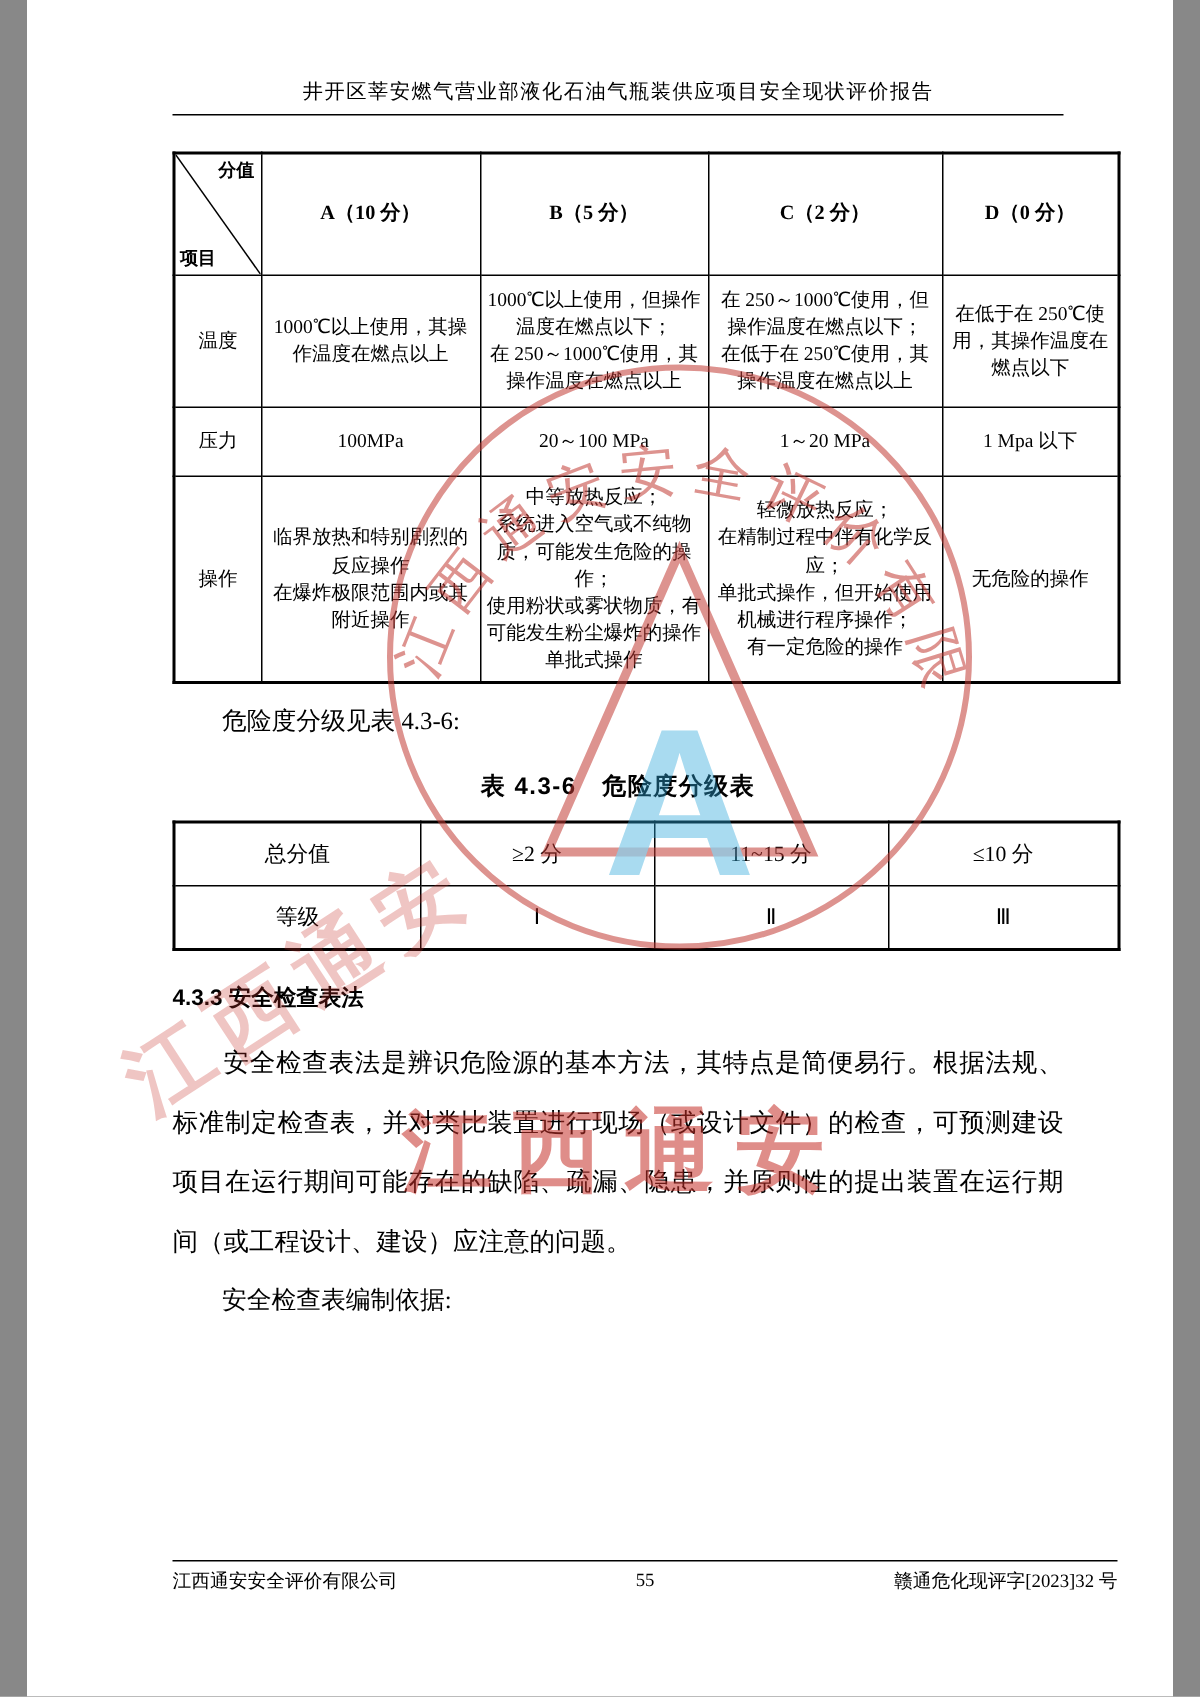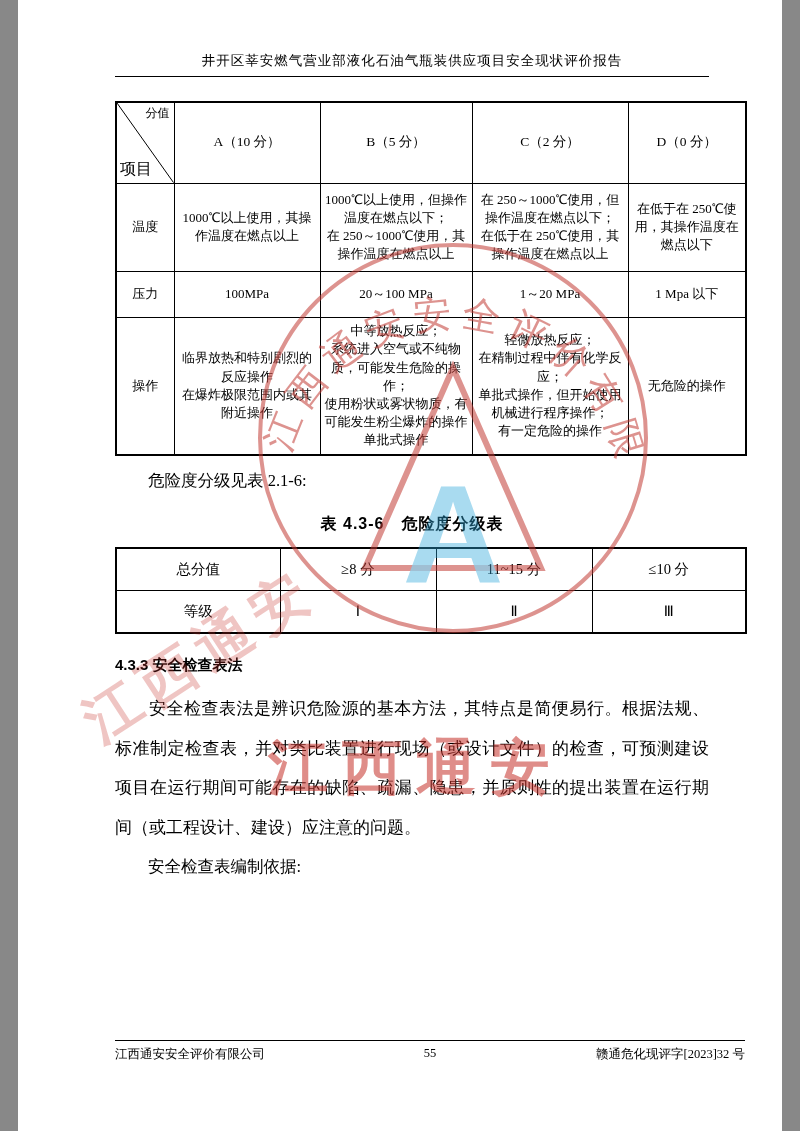--- a/index.html
+++ b/index.html
@@ -13,25 +13,25 @@
   
   .doc-header { text-align:center; font-size:13.5px; letter-spacing:1px;
     padding-bottom:6px; border-bottom:1.5px solid #000; }
 
   
   table { border-collapse:collapse; width:630px; table-layout:fixed; }
   .risk-table { margin-top:24px; border:2px solid #000; }
   .risk-table td, .risk-table th { border:1px solid #000; font-size:13px;
     line-height:1.4; text-align:center; vertical-align:middle;
     padding:2px 4px; font-weight:normal; white-space:pre-line; }
-  .risk-table .hdr td { height:34px; font-size:13.5px; }
+  .risk-table .hdr td { height:34px; font-size:13.5px;font-weight:bold; }
   .corner { position:relative; padding:0; }
   .corner svg { position:absolute; inset:0; width:100%; height:100%; }
   .corner-top { position:absolute; top:2px; right:4px; font-size:12px; }
-  .corner-bottom { position:absolute; bottom:2px; left:3px; font-size:16px; }
+  .corner-bottom { position:absolute; bottom:2px; left:3px; font-size:12px; }
 
   .grade-intro { margin:14px 0 0 0; font-size:16.5px; text-indent:2em; }
   .grade-title { margin-top:22px; text-align:center; font-size:16px; font-weight:bold;
     font-family:"Liberation Sans", sans-serif; letter-spacing:1px; }
   .grade-table { margin-top:12px; border:2px solid #000; }
   .grade-table td { border:1px solid #000; height:39px; font-size:14.5px;
     text-align:center; vertical-align:middle; }
 
   
   .sec-heading { margin-top:22px; font-size:15px; font-weight:bold;
@@ -116,35 +116,35 @@
 单批式操作</td>
         <td>轻微放热反应；
 在精制过程中伴有化学反应；
 单批式操作，但开始使用机械进行程序操作；
 有一定危险的操作</td>
         <td>无危险的操作</td>
       </tr>
     </tbody>
       </table>
 
-    <p class="grade-intro">危险度分级见表 2.1-6:</p>
+    <p class="grade-intro">危险度分级见表 4.3-6:</p>
 
     <div class="grade-title">表 4.3-6　危险度分级表</div>
 
     <table class="grade-table">
       <colgroup>
           <col style="width:164px">
           <col style="width:156px">
           <col style="width:156px">
           <col style="width:154px">
         </colgroup>
       <tbody>
           <tr>
         <td>总分值</td>
-        <td>≥8 分</td>
+        <td>≥2 分</td>
         <td>11~15 分</td>
         <td>≤10 分</td>
       </tr>
       <tr>
         <td>等级</td>
         <td>Ⅰ</td>
         <td>Ⅱ</td>
         <td>Ⅲ</td>
       </tr>
     </tbody>

